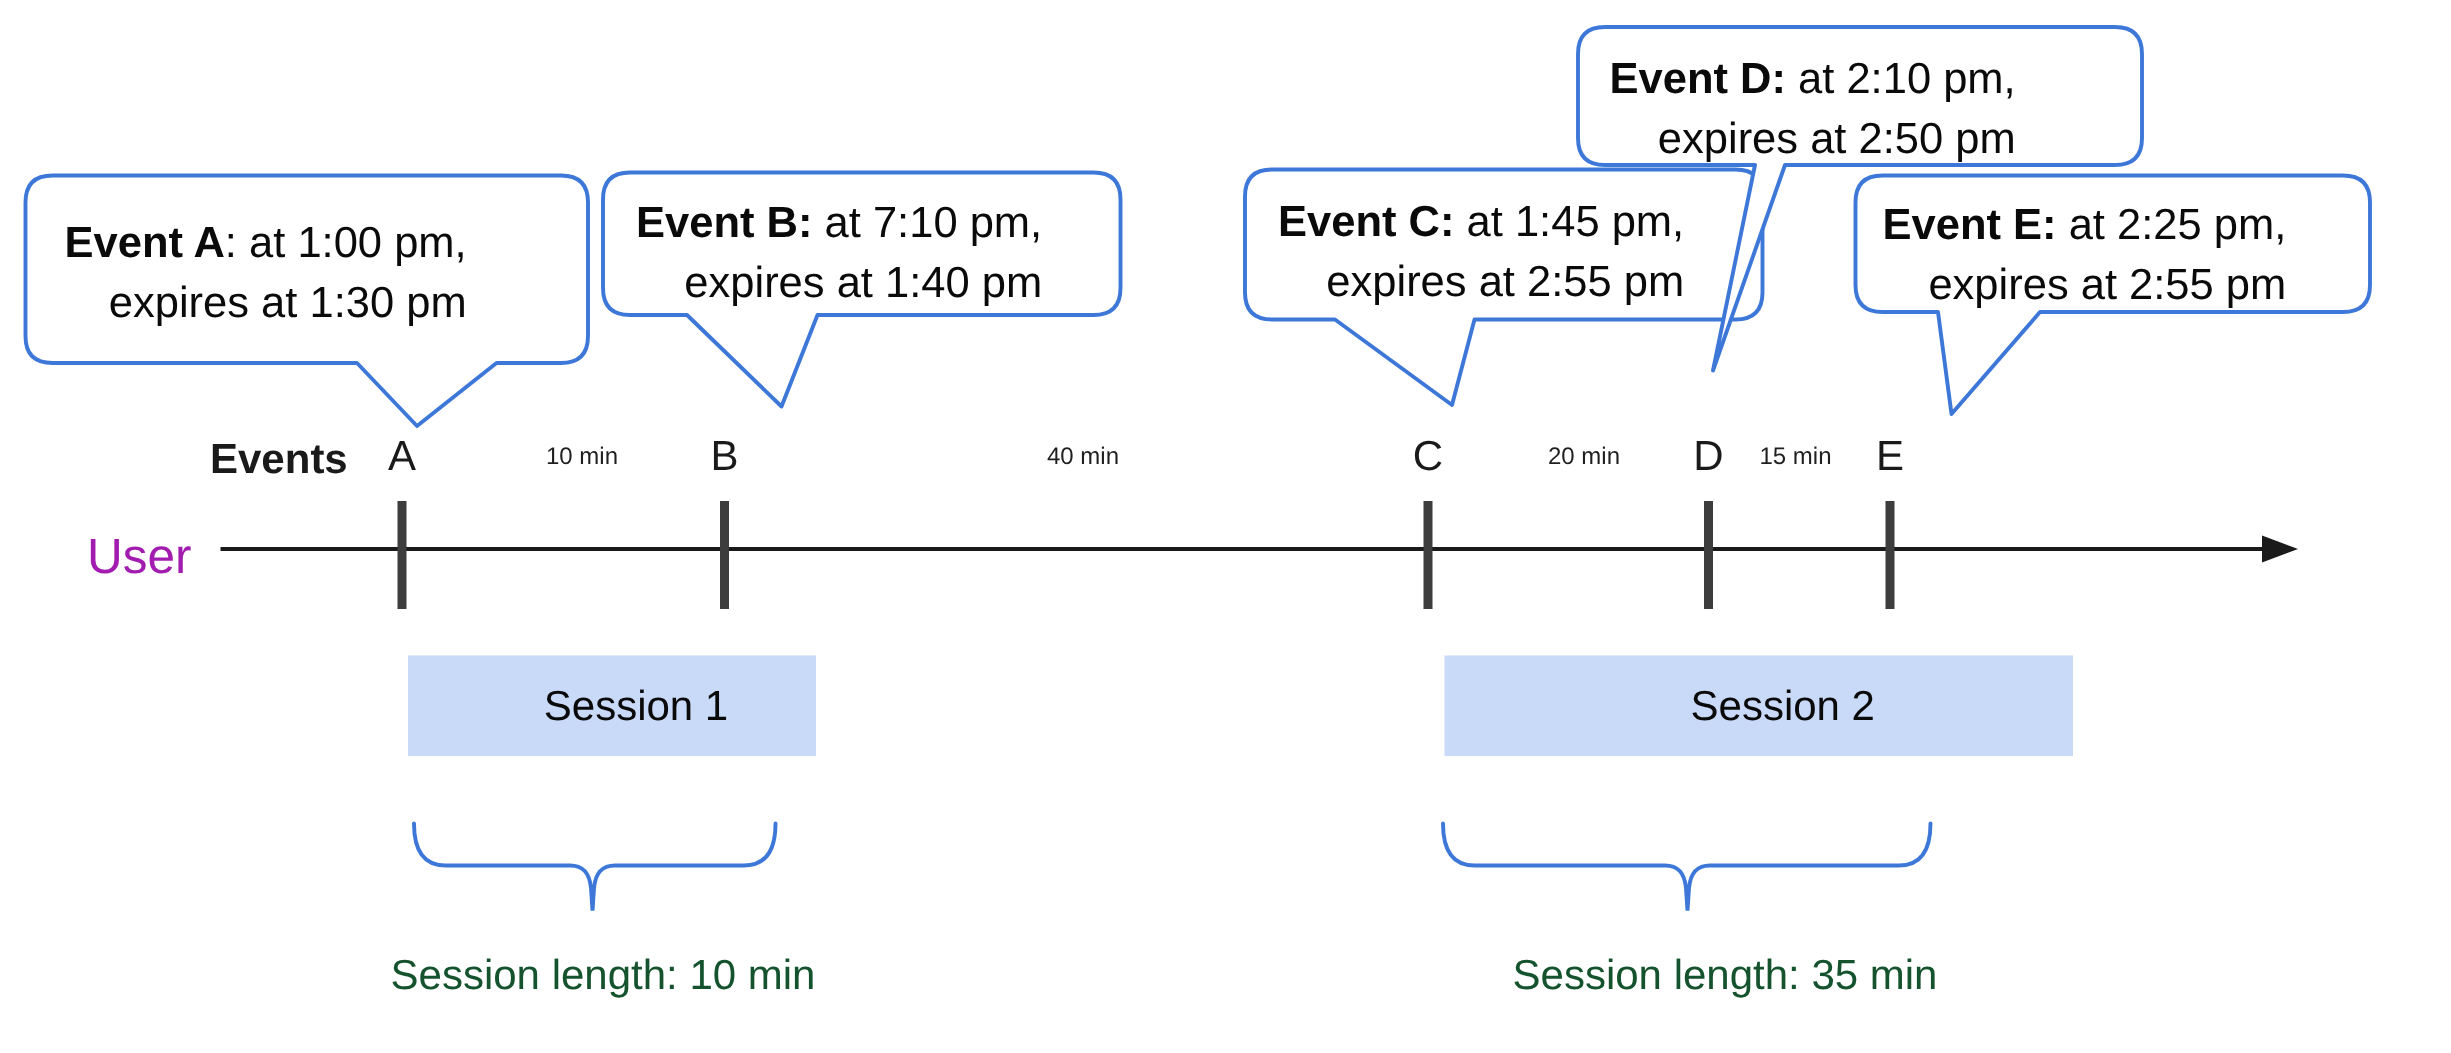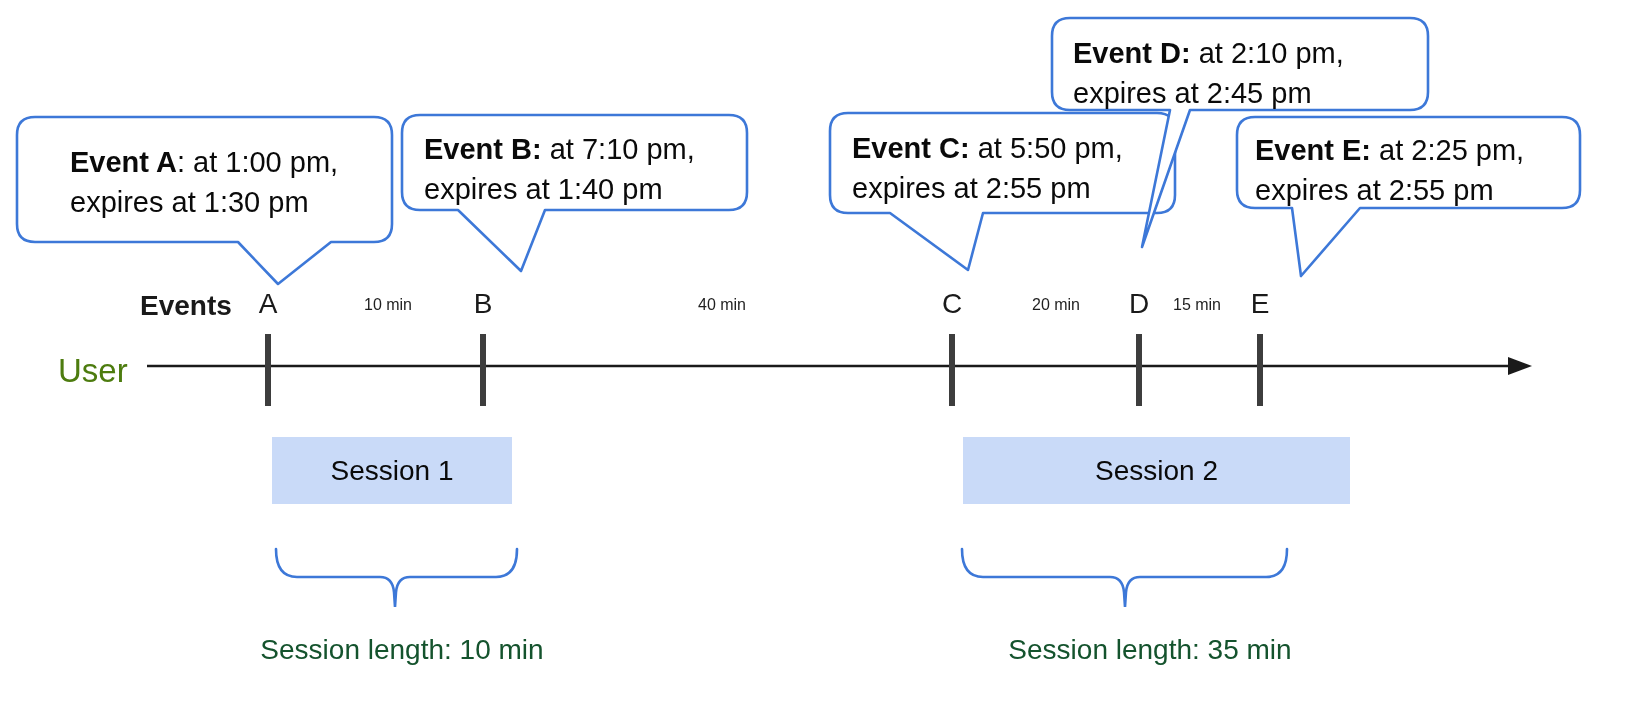--- a/index.html
+++ b/index.html
@@ -2,29 +2,29 @@
 <html><head>
 <meta charset="utf-8">
 <style>
   html,body { margin:0; padding:0; background:#ffffff; }
   .canvas {
     position:relative; width:1634px; height:702px; background:#ffffff;
     font-family:"Liberation Sans", sans-serif; color:#111; overflow:hidden;
   }
   .abs { position:absolute; }
   svg.shapes { position:absolute; left:0; top:0; }
-  .bubble-text { position:absolute; font-size:29px; line-height:40px; color:#0a0a0a; white-space:nowrap; }
+  .bubble-text { position:absolute; font-size:29px; line-height:40px; color:#0a0a0a; white-space:nowrap;text-align:right; }
   .bubble-text .b { font-weight:bold; }
-  .axis-label { font-size:33px; color:#4d7c0f; }
+  .axis-label { font-size:33px; color:#a21caf; }
   .events-label { font-size:28px; color:#1a1a1a; }
   .tick-letter { font-size:28px; color:#1a1a1a; transform:translateX(-50%); }
   .interval-label { font-size:16px; color:#1f1f1f; transform:translateX(-50%); }
   .session-bar {
     position:absolute; background:#c9daf8; display:flex; align-items:center; justify-content:center;
-    font-size:28px; color:#0a0a0a;
+    font-size:28px; color:#0a0a0a;padding-left:32px;
   }
   .session-length { font-size:28px; color:#14532d; transform:translateX(-50%); white-space:nowrap; }
 </style>
 </head>
 <body>
 
 <div class="canvas">
 
   <svg class="shapes" width="1634" height="702" viewBox="0 0 1634 702">
 
@@ -40,35 +40,35 @@
     <path d="M 35,117 H 374 Q 392,117 392,135 V 224 Q 392,242 374,242 H 331 L 278,284 L 238,242 H 35 Q 17,242 17,224 V 135 Q 17,117 35,117 Z" fill="#ffffff" stroke="#3d78d8" stroke-width="2.6" stroke-linejoin="round"></path>
     <path d="M 420,115 H 729 Q 747,115 747,133 V 192 Q 747,210 729,210 H 545 L 521,271 L 458,210 H 420 Q 402,210 402,192 V 133 Q 402,115 420,115 Z" fill="#ffffff" stroke="#3d78d8" stroke-width="2.6" stroke-linejoin="round"></path>
     <path d="M 848,113 H 1157 Q 1175,113 1175,131 V 195 Q 1175,213 1157,213 H 983 L 968,270 L 890,213 H 848 Q 830,213 830,195 V 131 Q 830,113 848,113 Z" fill="#ffffff" stroke="#3d78d8" stroke-width="2.6" stroke-linejoin="round"></path>
     <path d="M 1255,117 H 1562 Q 1580,117 1580,135 V 190 Q 1580,208 1562,208 H 1360 L 1301,276 L 1292,208 H 1255 Q 1237,208 1237,190 V 135 Q 1237,117 1255,117 Z" fill="#ffffff" stroke="#3d78d8" stroke-width="2.6" stroke-linejoin="round"></path>
     <path d="M 1070,18 H 1410 Q 1428,18 1428,36 V 92 Q 1428,110 1410,110 H 1190 L 1142,247 L 1170,110 H 1070 Q 1052,110 1052,92 V 36 Q 1052,18 1070,18 Z" fill="#ffffff" stroke="#3d78d8" stroke-width="2.6" stroke-linejoin="round"></path>
 
     <path d="M 276,549 C 276,566 282,577 297,577 L 380,577 C 389,577 393,582 394,592 L 395,607 L 396,592 C 397,582 401,577 410,577 L 496,577 C 511,577 517,566 517,549" fill="none" stroke="#3d78d8" stroke-width="2.6" stroke-linecap="round"></path>
     <path d="M 962,549 C 962,566 968,577 983,577 L 1110,577 C 1119,577 1123,582 1124,592 L 1125,607 L 1126,592 C 1127,582 1131,577 1140,577 L 1266,577 C 1281,577 1287,566 1287,549" fill="none" stroke="#3d78d8" stroke-width="2.6" stroke-linecap="round"></path>
   </svg>
 
-  <div class="bubble-text" style="left:70px; top:142px;">
+  <div class="bubble-text" style="left:43px; top:142px;">
     <div><span class="b">Event A</span><span>: at 1:00 pm,</span></div>
     <div>expires at 1:30 pm</div>
   </div>
   <div class="bubble-text" style="left:424px; top:129px;">
     <div><span class="b">Event B:</span><span> at 7:10 pm,</span></div>
     <div>expires at 1:40 pm</div>
   </div>
   <div class="bubble-text" style="left:852px; top:128px;">
-    <div><span class="b">Event C:</span><span> at 5:50 pm,</span></div>
+    <div><span class="b">Event C:</span><span> at 1:45 pm,</span></div>
     <div>expires at 2:55 pm</div>
   </div>
   <div class="bubble-text" style="left:1073px; top:33px;">
     <div><span class="b">Event D:</span><span> at 2:10 pm,</span></div>
-    <div>expires at 2:45 pm</div>
+    <div>expires at 2:50 pm</div>
   </div>
   <div class="bubble-text" style="left:1255px; top:130px;">
     <div><span class="b">Event E:</span><span> at 2:25 pm,</span></div>
     <div>expires at 2:55 pm</div>
   </div>
 
   <div class="abs axis-label" style="left:58px; top:352px;">User</div>
   <div class="abs events-label" style="left:140px; top:290px;font-weight:bold;">Events</div>
 
   <div class="abs tick-letter" style="left:268px; top:288px;">A</div>

